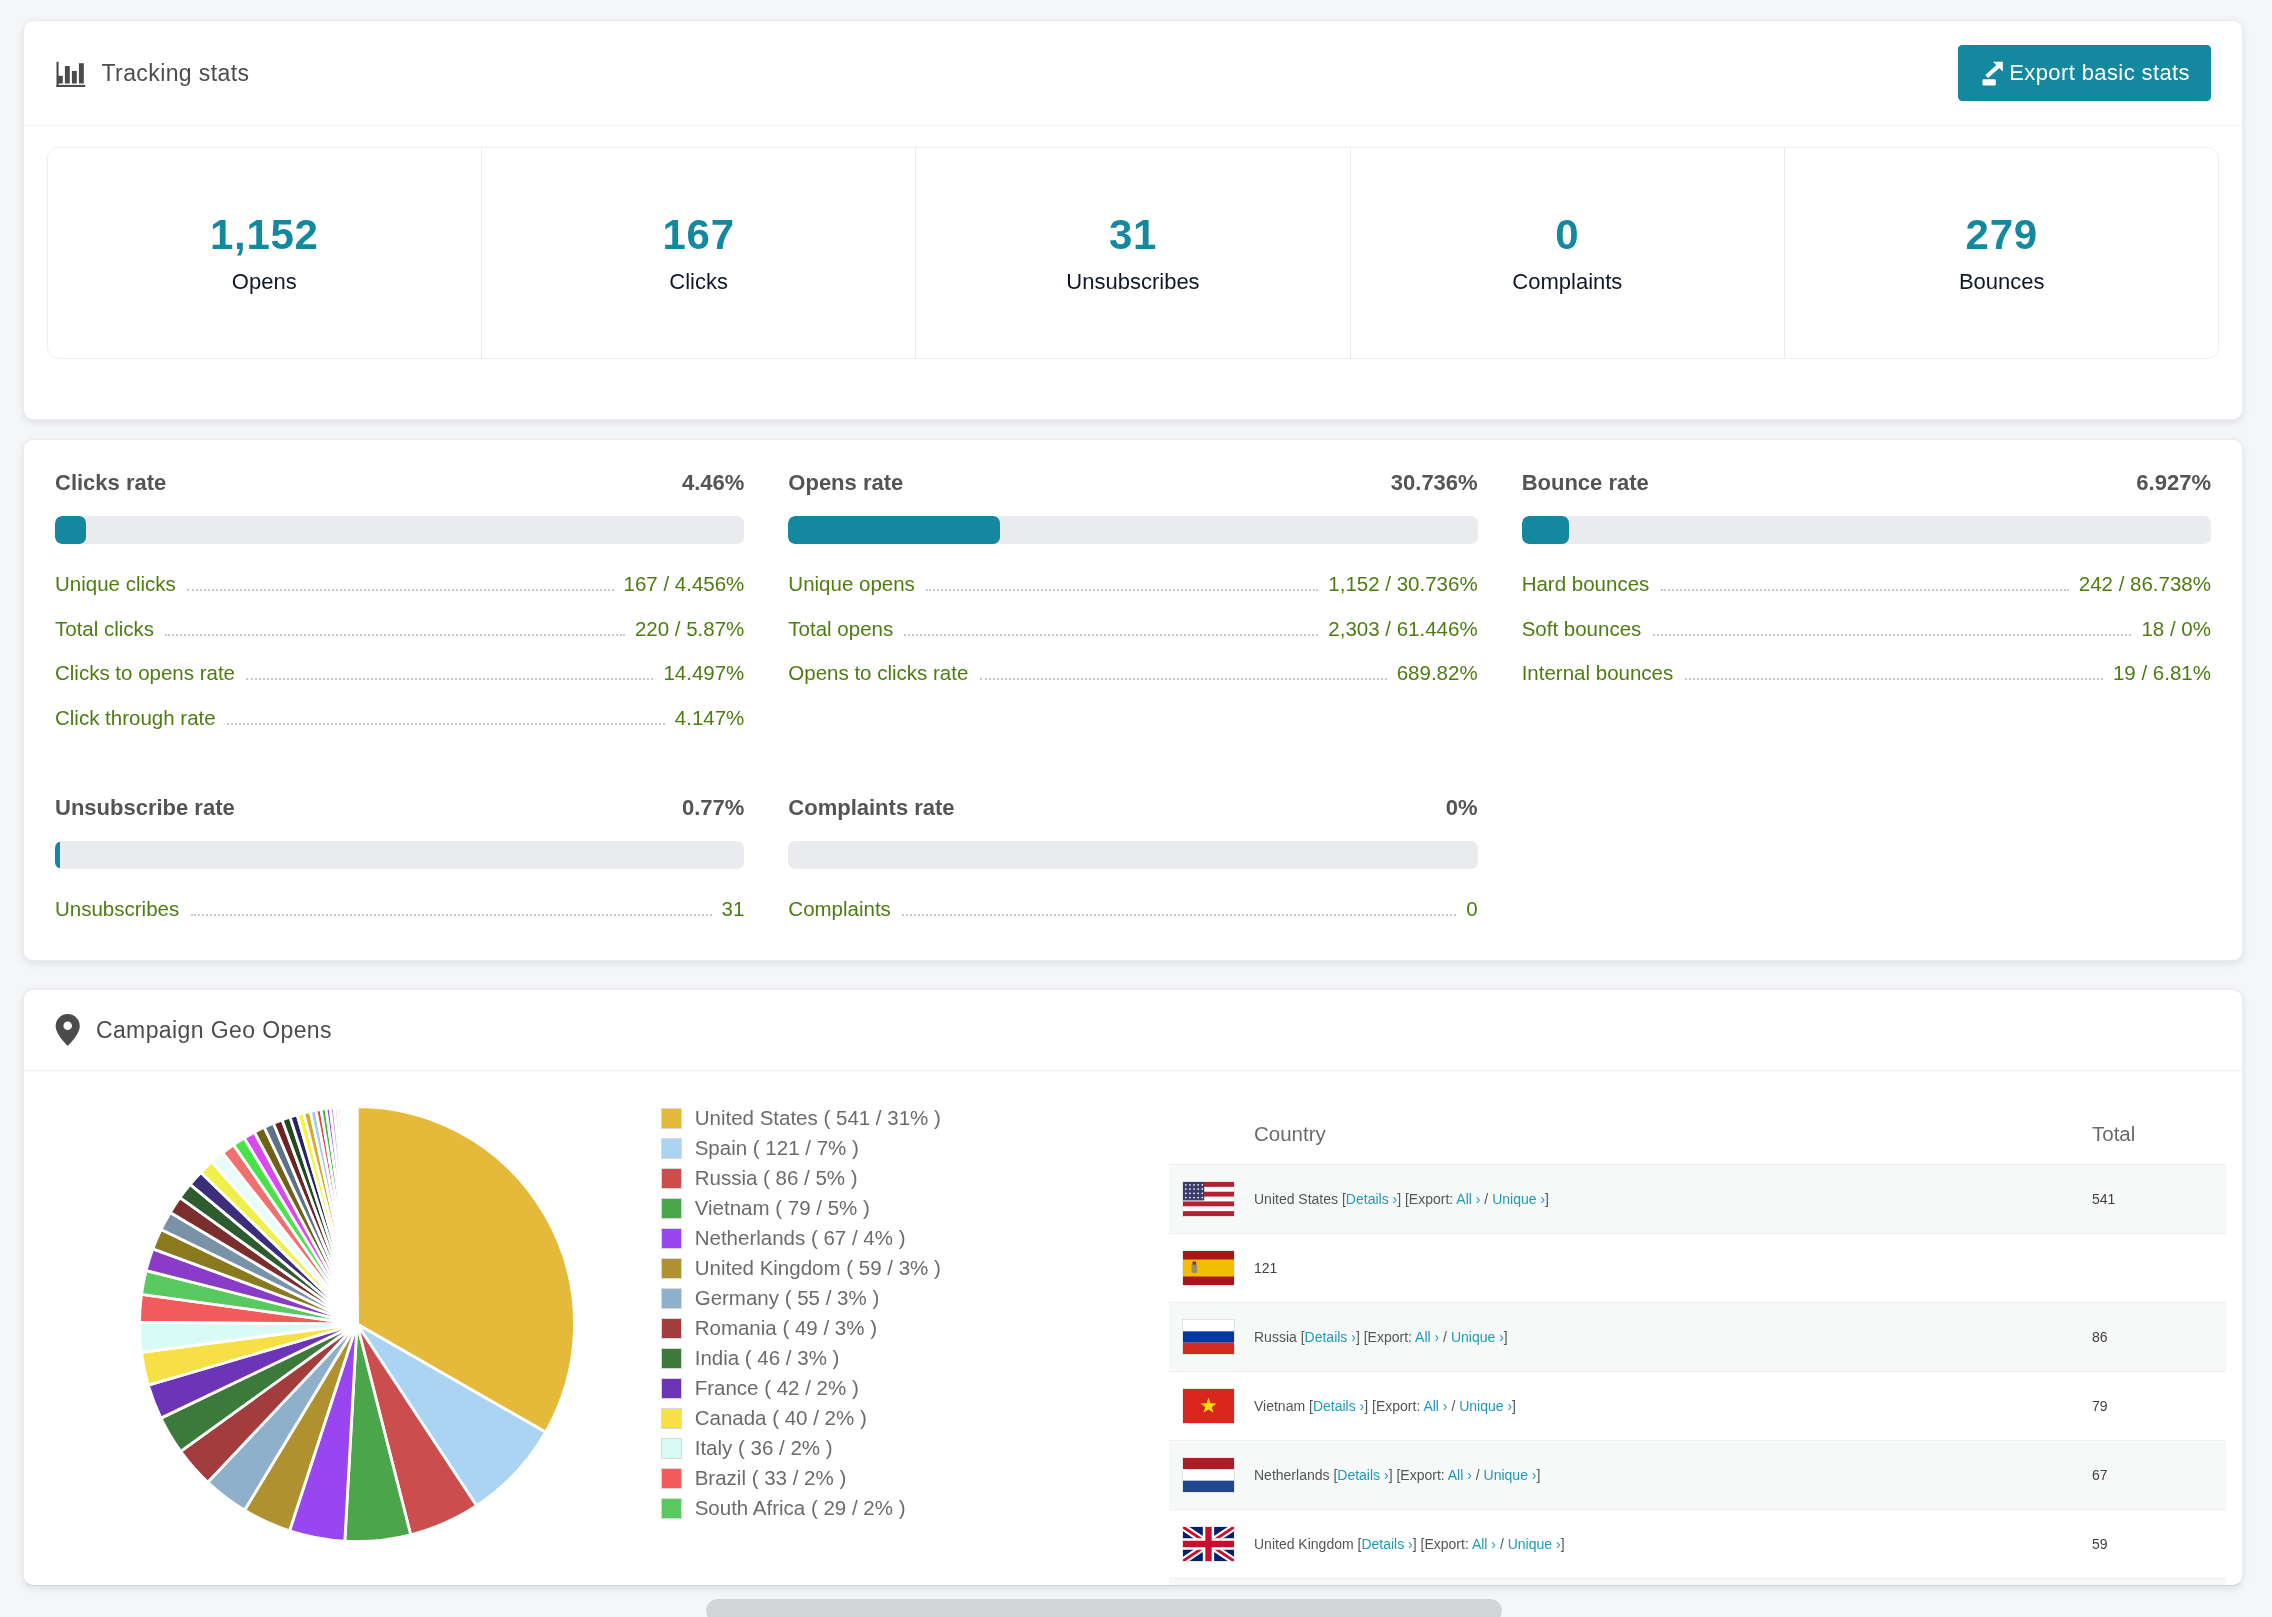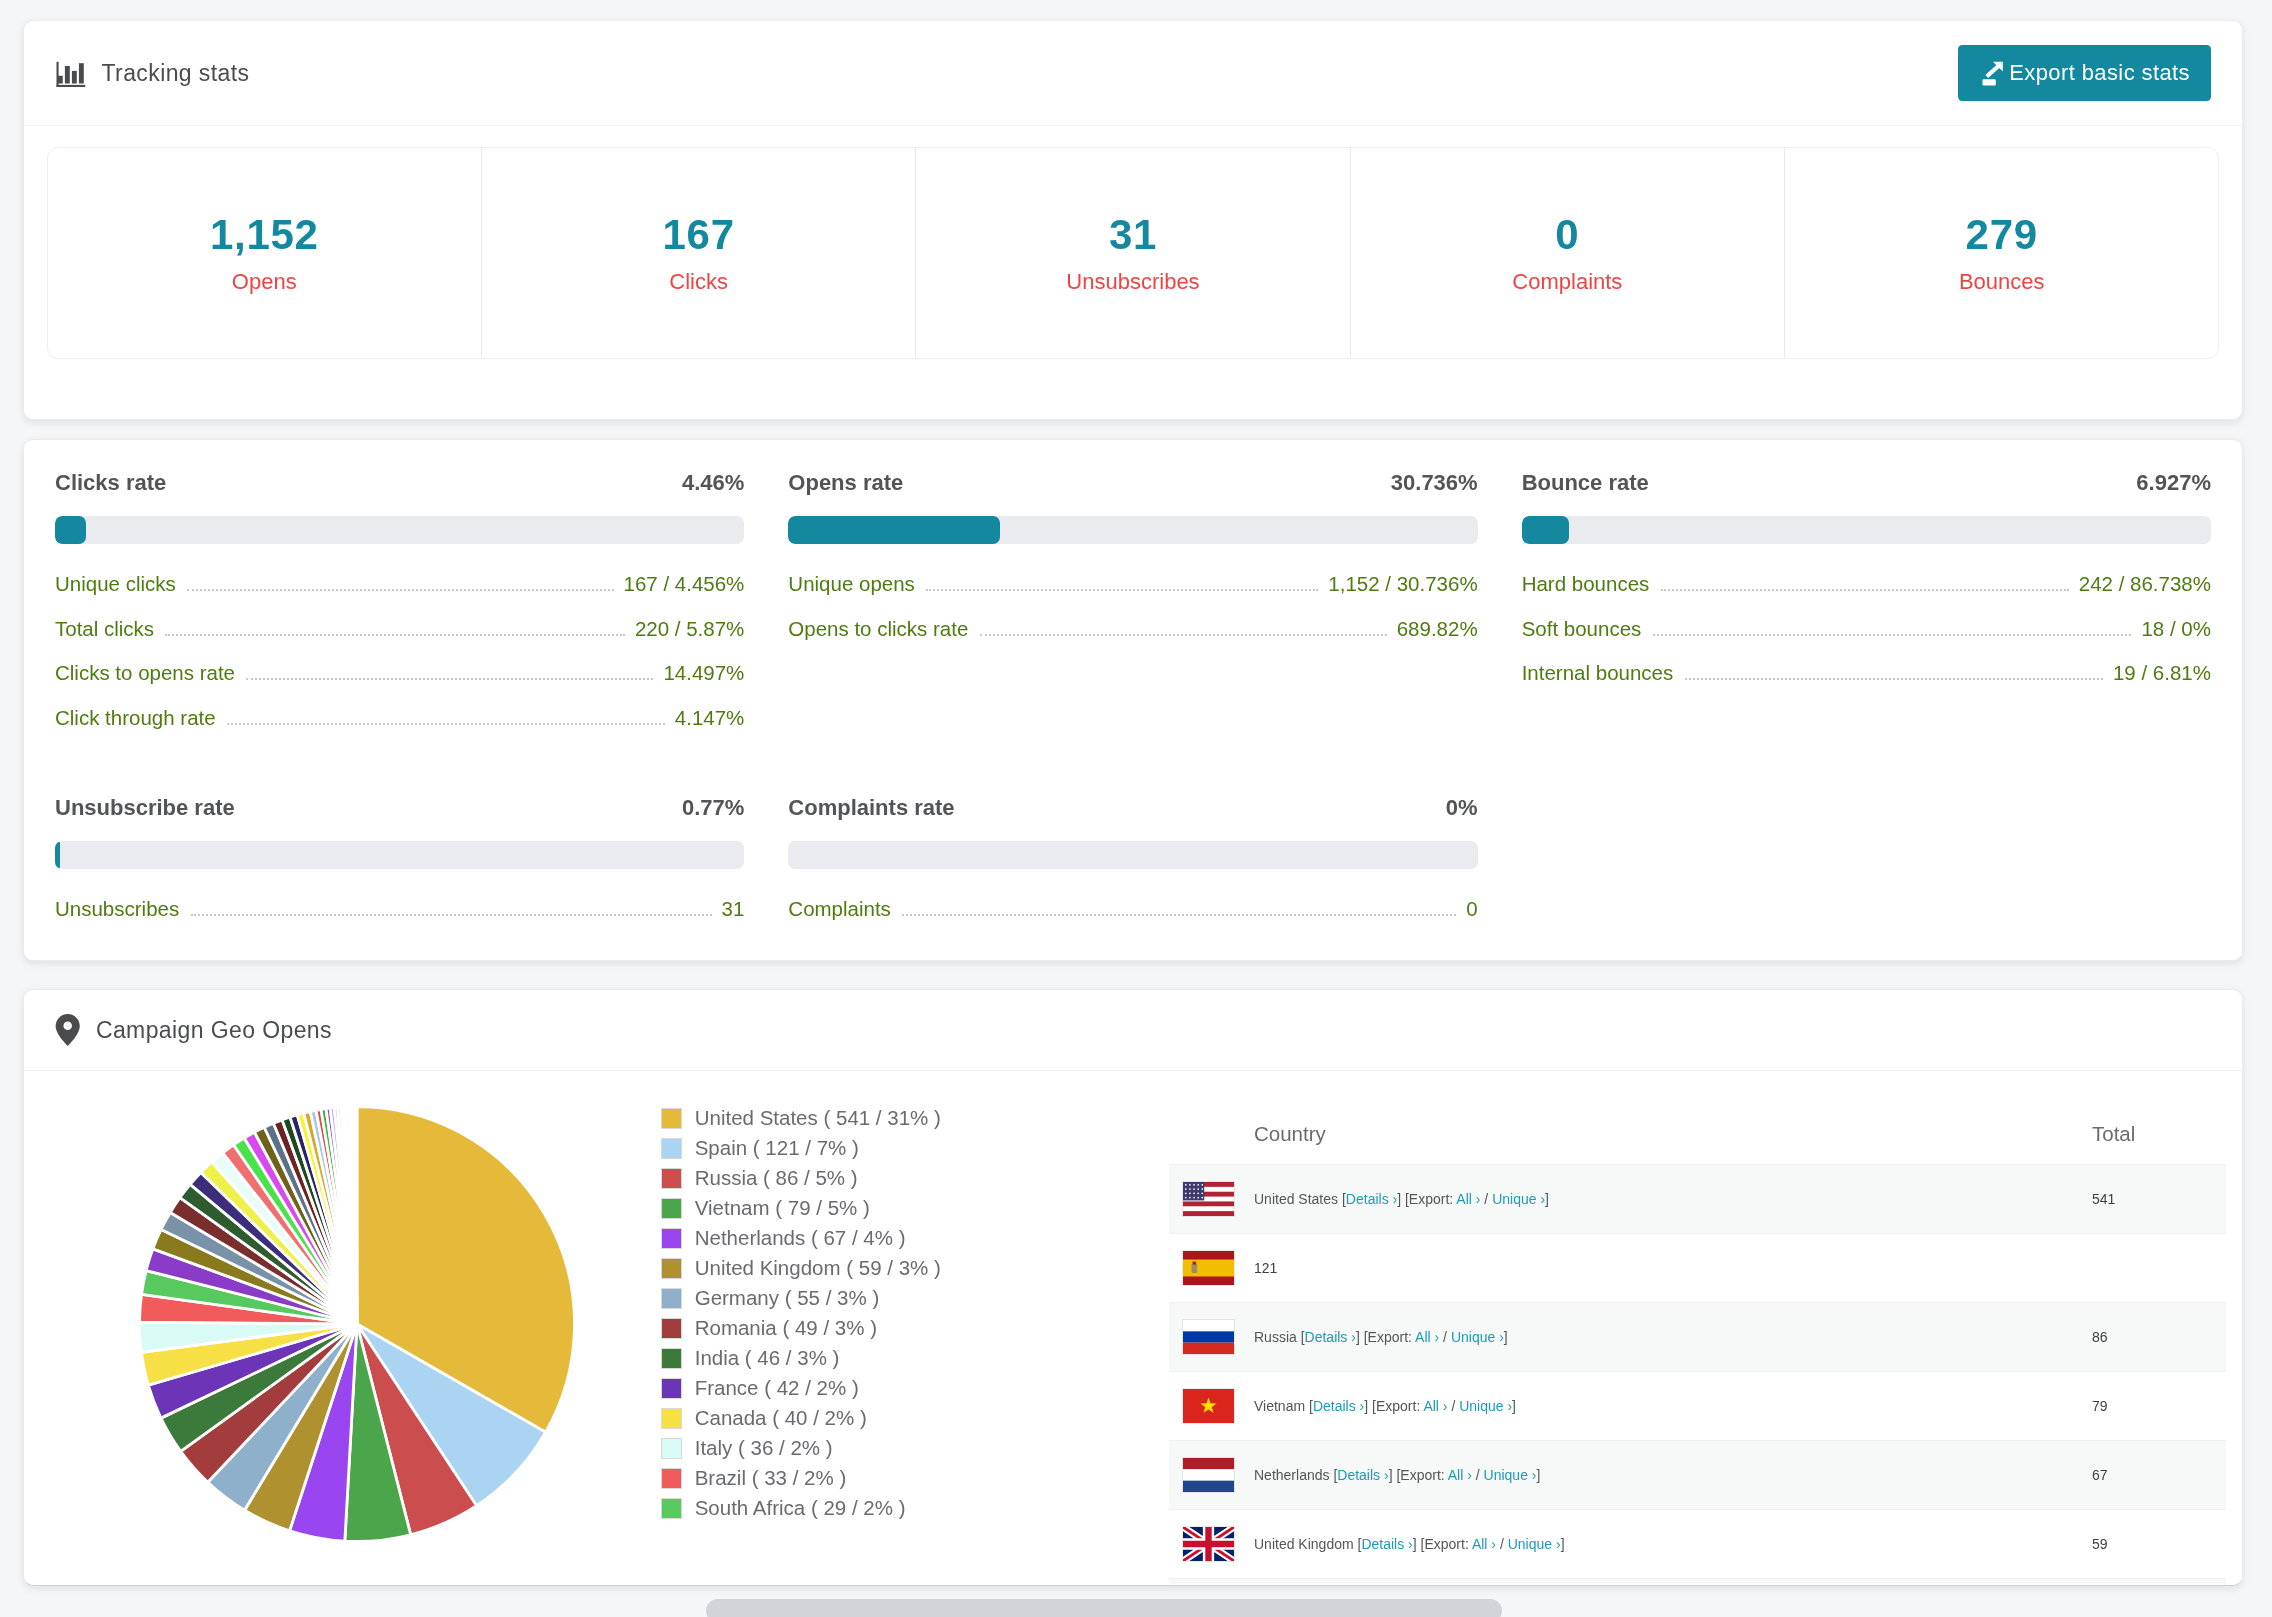--- a/index.html
+++ b/index.html
@@ -26,21 +26,21 @@
     background:var(--accent);color:#fff;font-size:22px;letter-spacing:0.4px;
     padding:14px 21px;border-radius:4.2px;border:none;cursor:pointer;justify-content:center;
   }
   .stats-row{
     margin:21px 22.6px;border:1.4px solid #eceef1;border-radius:11.3px;
     display:flex;height:210px;overflow:hidden;
   }
   .stat-cell{flex:1;display:flex;flex-direction:column;align-items:center;justify-content:center;border-right:0.7px solid #e8eaec;}
   .stat-cell:last-child{border-right:none;}
   .stat-value{font-size:42px;font-weight:700;color:var(--accent);letter-spacing:0.7px;}
-  .stat-label{font-size:22px;color:#ef4444;margin-top:10px;}
+  .stat-label{font-size:22px;color:#0f172a;margin-top:10px;}
   
   #card-rates{top:439px;height:522px;padding:30px 31px;
     display:grid;grid-template-columns:1fr 1fr 1fr;column-gap:44px;row-gap:45px;align-content:start;}
   .rate-title{display:flex;justify-content:space-between;font-size:22px;font-weight:700;color:#535456;}
   .bar-track{margin:20px 0 28px;height:28px;background:#e9ebee;border-radius:7px;overflow:hidden;}
   .bar-fill{height:100%;background:var(--accent);border-radius:7px;}
   .rate-row{display:flex;align-items:baseline;font-size:20.5px;color:#4d7c0f;margin-bottom:20.5px;}
   .leader{flex:1;border-bottom:2.1px dotted #c7c8ca;margin:0 10px 5px 11.3px;}
   .rate-row .val{white-space:nowrap;}
   
@@ -151,20 +151,25 @@
       <span>30.736%</span>
     </div>
     <div class="bar-track">
       <div class="bar-fill" style="width:30.736%"></div>
     </div>
 
       <div class="rate-row">
         <span>Unique opens</span>
         <span class="leader"></span>
         <span class="val">1,152 / 30.736%</span>
+      </div>
+      <div class="rate-row">
+        <span>Total opens</span>
+        <span class="leader"></span>
+        <span class="val">2,303 / 61.446%</span>
       </div>
       <div class="rate-row">
         <span>Opens to clicks rate</span>
         <span class="leader"></span>
         <span class="val">689.82%</span>
       </div>
     </div>
     <div>
     <div class="rate-title">
       <span>Bounce rate</span>

